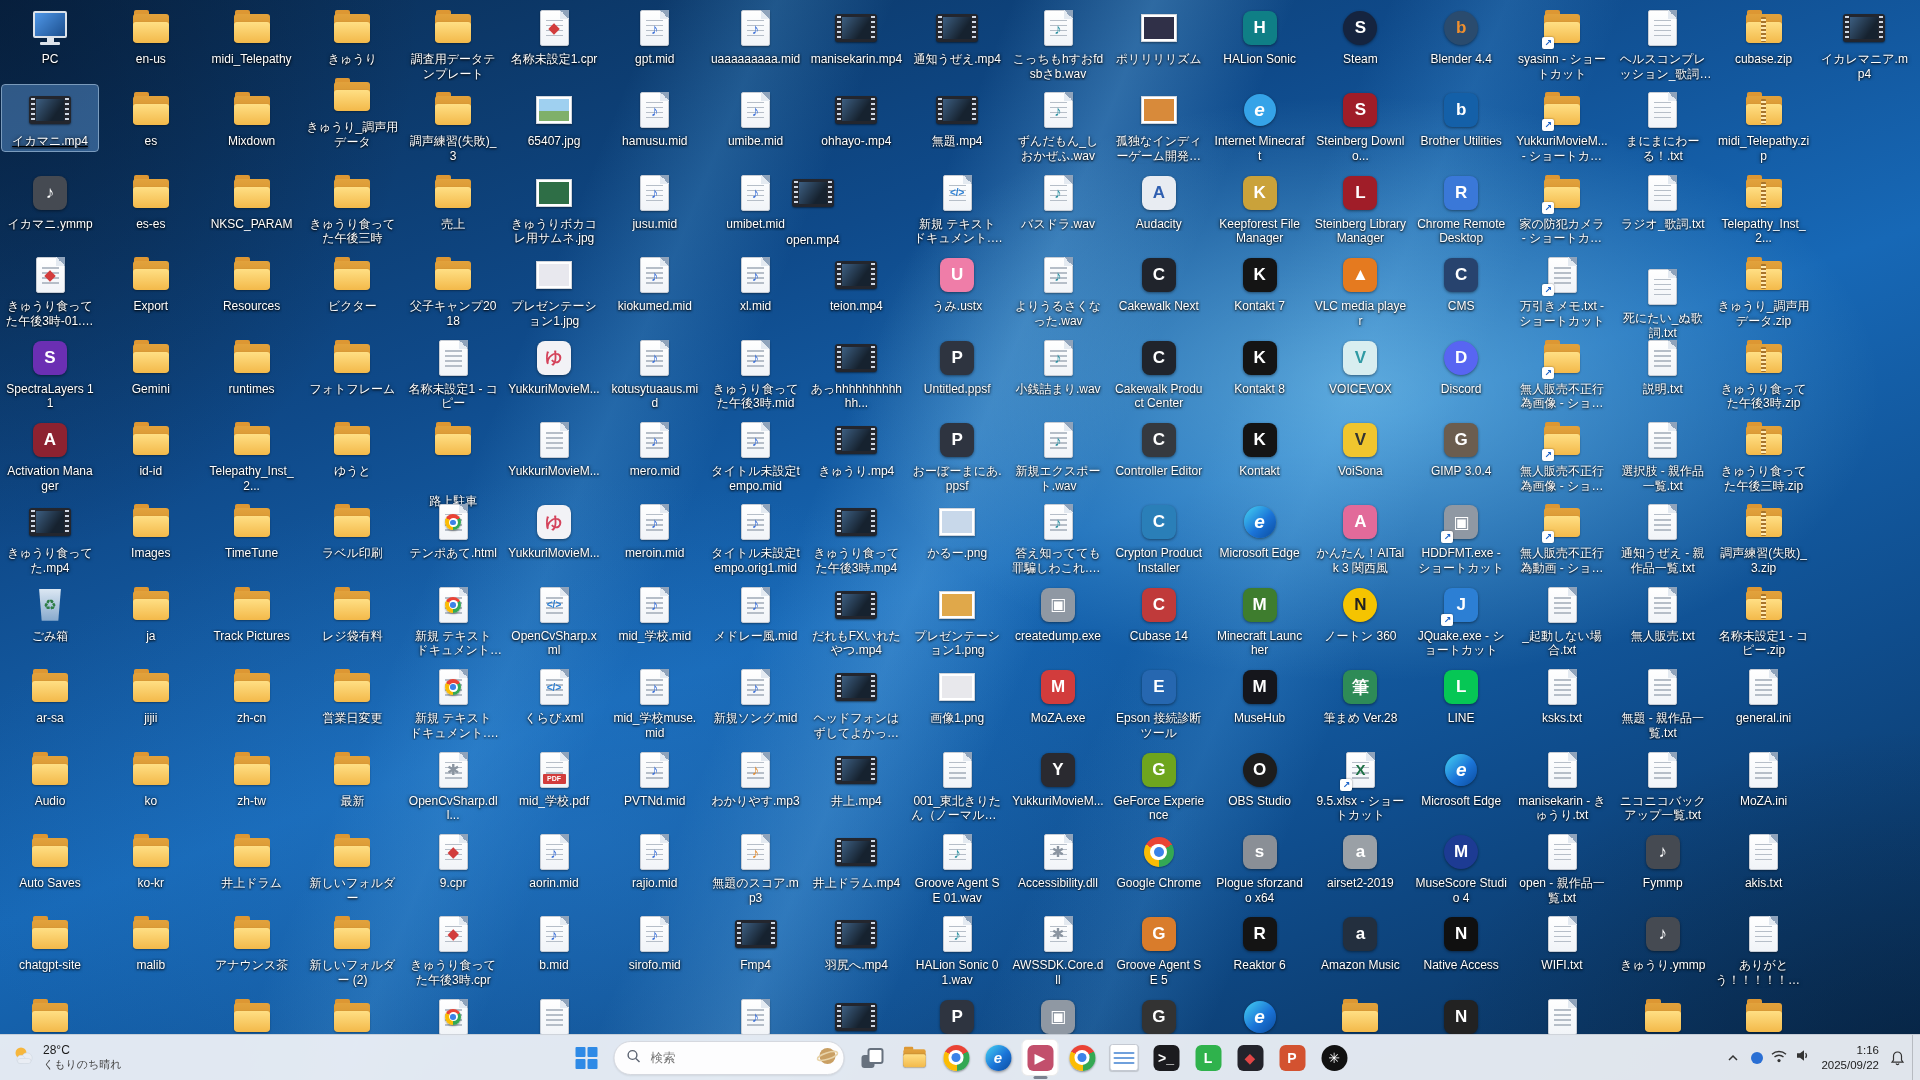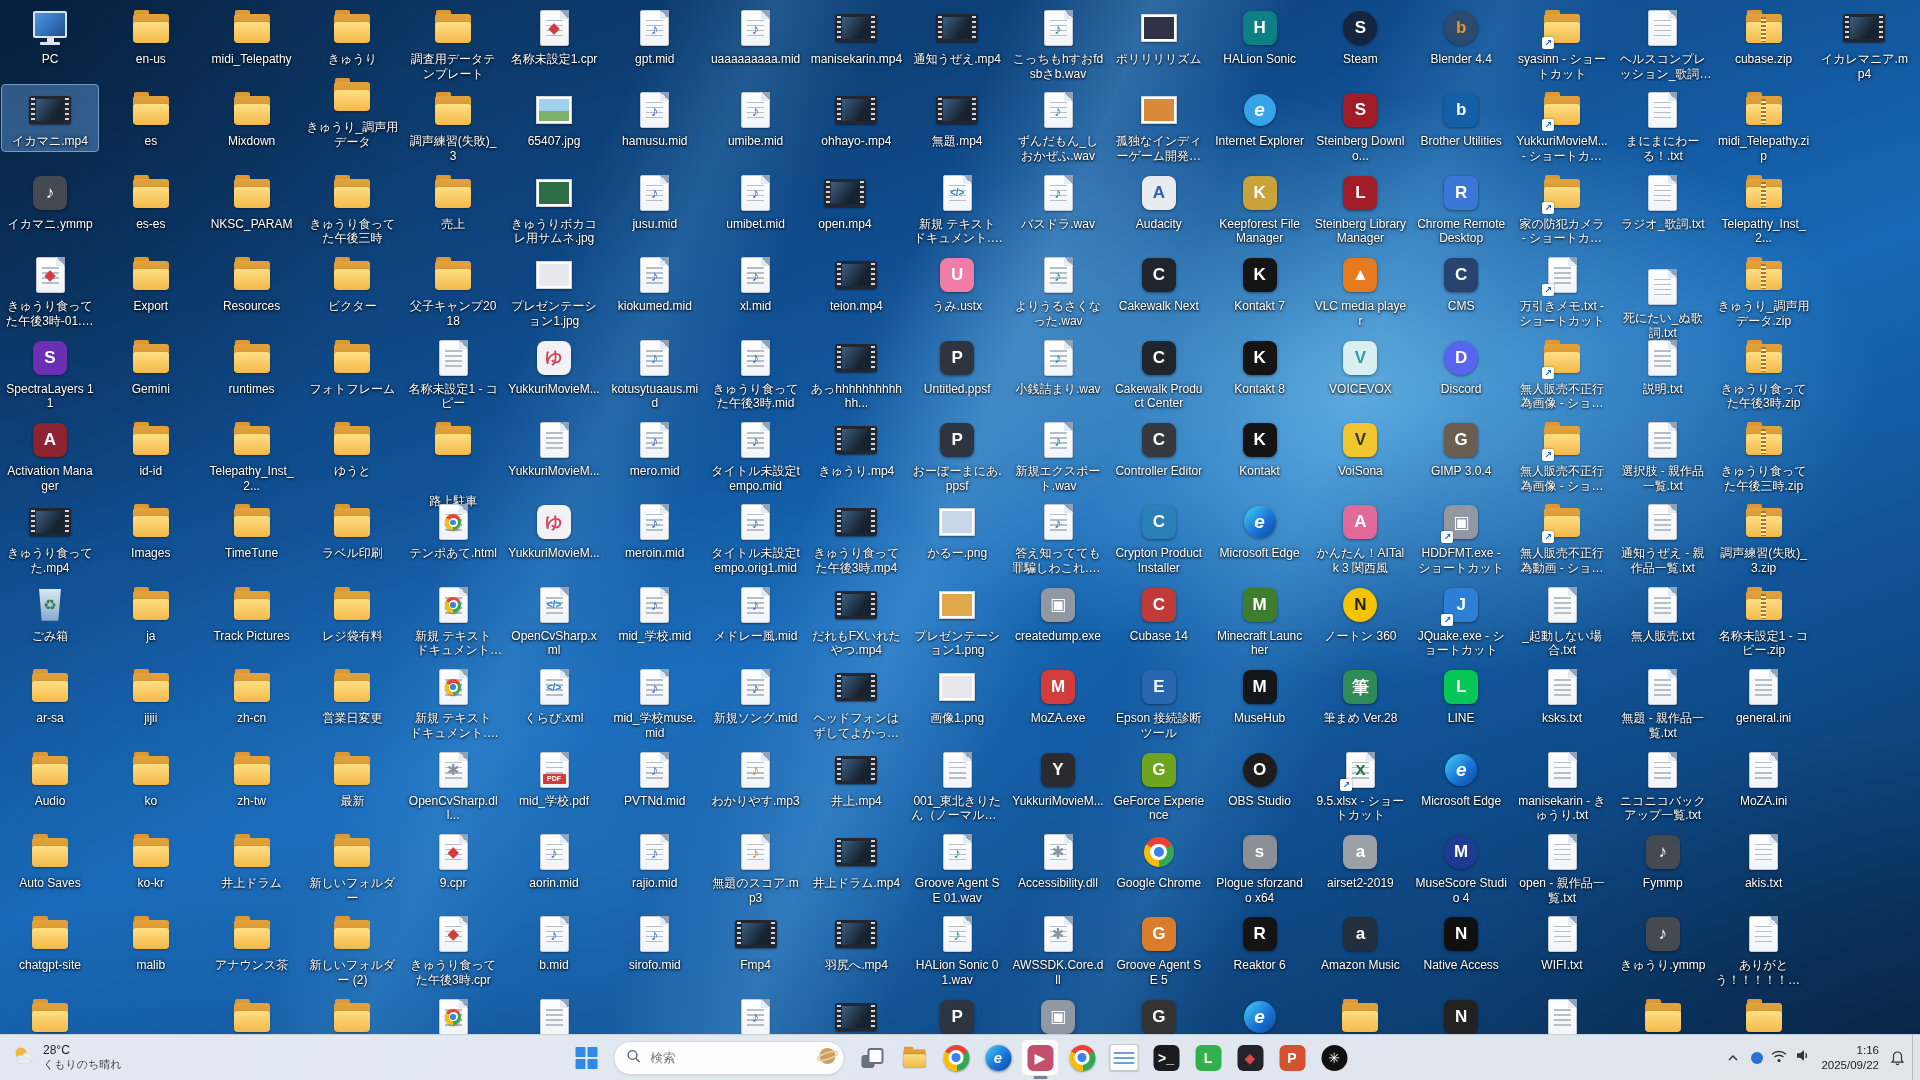--- a/index.html
+++ b/index.html
@@ -10,21 +10,21 @@
       radial-gradient(ellipse 900px 520px at 30% 78%, rgba(45,130,210,.38), transparent 70%),
       radial-gradient(ellipse 600px 800px at 0% 0%, rgba(4,20,42,.55), transparent 70%),
       radial-gradient(ellipse 700px 500px at 100% 100%, rgba(4,24,46,.5), transparent 70%),
       linear-gradient(112deg, transparent 28%, rgba(110,195,250,.20) 33%, transparent 38%),
       linear-gradient(112deg, transparent 43%, rgba(130,205,255,.28) 49%, transparent 55%),
       linear-gradient(112deg, transparent 59%, rgba(90,175,240,.20) 64%, transparent 69%),
       linear-gradient(160deg,#0a2c52 0%,#0f4a8a 30%,#1768b6 52%,#0f4d8d 74%,#0a2e55 100%);}
   
   .desktop-icon{position:absolute;width:96px;display:flex;flex-direction:column;align-items:center;
     padding:3px 0 2px;border-radius:3px;cursor:default;}
-  .desktop-icon.sel{background:rgba(110,170,235,.40);outline:1px solid rgba(185,218,250,.65);}
+  .desktop-icon.sel{background:rgba(110,170,235,.40);outline:1px solid rgba(185,218,250,.65);text-decoration:underline;}
   .ic-art{height:44px;width:100%;display:flex;align-items:center;justify-content:center;position:relative;}
   .dlabel{margin-top:2px;font-size:12px;line-height:1.22;color:#fff;text-align:center;
     text-shadow:0 1px 2px rgba(0,0,0,.95),0 0 4px rgba(0,0,0,.7);max-width:96px;padding:0 2px;
     display:-webkit-box;-webkit-line-clamp:2;-webkit-box-orient:vertical;overflow:hidden;word-break:break-all;}
   .scb{position:absolute;left:calc(50% - 20px);bottom:1px;width:12px;height:12px;background:#fff;
     border-radius:2px;color:#1a62c8;font-size:9px;line-height:12px;text-align:center;font-weight:bold;
     box-shadow:0 0 2px rgba(0,0,0,.5);font-style:normal;}
   .ifolder{position:relative;width:36px;height:28px;display:block;}
   .ifolder .tab{position:absolute;left:1px;top:-4px;width:15px;height:8px;background:#dd9733;border-radius:2px 2px 0 0;}
   .ifolder .back{position:absolute;inset:0;background:linear-gradient(#e2a23c,#cf8c28);border-radius:3px;}
@@ -1124,21 +1124,21 @@
       <div class="desktop-icon" title="ohhayo-.mp4" style="left: 808.4px; top: 85.4px;">
         <div class="ic-art">
           <span class="ivid">
             <i class="sp l"></i>
             <i class="scr"></i>
             <i class="sp r"></i>
           </span>
         </div>
         <div class="dlabel">ohhayo-.mp4</div>
       </div>
-      <div class="desktop-icon" title="open.mp4" style="left: 797px; top: 167.8px;">
+      <div class="desktop-icon" title="open.mp4" style="left: 765px; top: 167.8px; gap: 16px;">
         <div class="ic-art">
           <span class="ivid">
             <i class="sp l"></i>
             <i class="scr"></i>
             <i class="sp r"></i>
           </span>
         </div>
         <div class="dlabel">open.mp4</div>
       </div>
       <div class="desktop-icon" title="teion.mp4" style="left: 808.4px; top: 250.2px;">
@@ -1546,21 +1546,21 @@
       <div class="desktop-icon" title="HALion Sonic" style="left: 1211.6px; top: 3px;">
         <div class="ic-art">
           <span class="iapp" style="background:#0f7f86;color:#fff">H</span>
         </div>
         <div class="dlabel">HALion Sonic</div>
       </div>
       <div class="desktop-icon" title="Internet Explorer" style="left: 1211.6px; top: 85.4px;">
         <div class="ic-art">
           <span class="iie">e</span>
         </div>
-        <div class="dlabel">Internet Explorer</div>
+        <div class="dlabel">Internet Minecraft</div>
       </div>
       <div class="desktop-icon" title="Keepforest File Manager" style="left: 1211.6px; top: 167.8px;">
         <div class="ic-art">
           <span class="iapp" style="background:#caa23a;color:#fff">K</span>
         </div>
         <div class="dlabel">Keepforest File Manager</div>
       </div>
       <div class="desktop-icon" title="Kontakt 7" style="left: 1211.6px; top: 250.2px;">
         <div class="ic-art">
           <span class="iapp" style="background:#141414;color:#fff">K</span>

